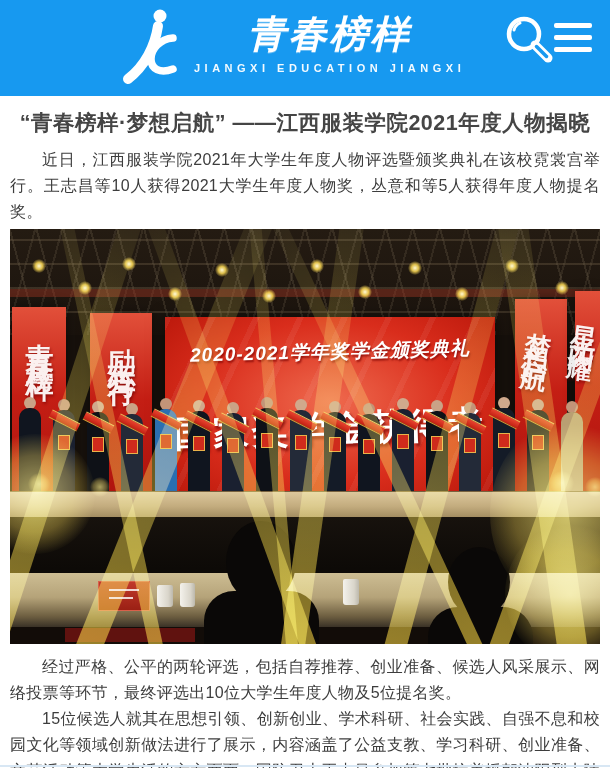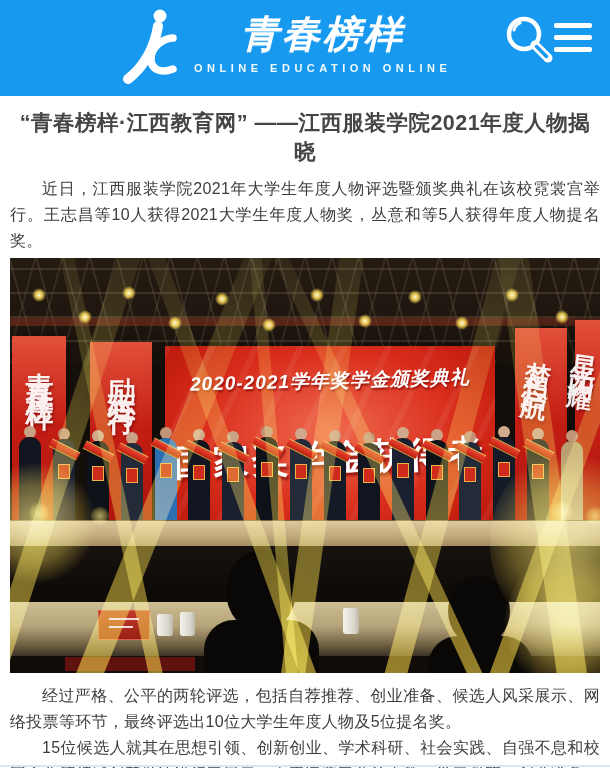--- a/index.html
+++ b/index.html
@@ -108,40 +108,40 @@
 
 <div class="header">
   <div class="logo-group">
     <svg class="logo-mark" viewBox="0 0 60 80">
       <circle cx="37" cy="8" r="6.5" fill="#ffffff"></circle>
       <path d="M35 18 C32 38 22 58 5 71" stroke="#ffffff" stroke-width="10" fill="none" stroke-linecap="round"></path>
       <path d="M50 30 C37 31 28 41 28 51 C28 61 37 66 50 61" stroke="#ffffff" stroke-width="7.5" fill="none" stroke-linecap="round"></path>
     </svg>
     <div class="logo-textcol">
       <div class="site-name">青春榜样</div>
-      <div class="site-tagline">ONLINE EDUCATION ONLINE</div>
+      <div class="site-tagline">JIANGXI EDUCATION JIANGXI</div>
     </div>
   </div>
   <div class="header-icons">
     <svg class="search-icon" width="58" height="58" viewBox="0 0 58 58">
       <circle cx="24" cy="22" r="15" stroke="#ffffff" stroke-width="4.5" fill="none"></circle>
       <path d="M14 18 A 11 11 0 0 1 20 11" stroke="#ffffff" stroke-width="3" fill="none" stroke-linecap="round"></path>
       <line x1="35" y1="33" x2="48" y2="46" stroke="#ffffff" stroke-width="9" stroke-linecap="round"></line>
       <line x1="36.5" y1="34.5" x2="46.5" y2="44.5" stroke="#1799F0" stroke-width="3.5" stroke-linecap="round"></line>
     </svg>
     <div class="menu-icon">
       <div class="menu-bar"></div>
       <div class="menu-bar"></div>
       <div class="menu-bar"></div>
     </div>
   </div>
 </div>
 
 <div class="article">
-  <h1 class="article-title">“青春榜样·江西教育网” ——江西服装学院2021年度人物揭晓</h1>
+  <h1 class="article-title">“青春榜样·梦想启航” ——江西服装学院2021年度人物揭晓</h1>
 
   <p class="para">近日，江西服装学院2021年大学生年度人物评选暨颁奖典礼在该校霓裳宫举行。王志昌等10人获得2021大学生年度人物奖，丛意和等5人获得年度人物提名奖。</p>
 
   <div class="photo">
     <div class="truss"></div>
     <div class="truss-bar"></div>
 
     <div class="spot" style="left:22px;top:30px"></div>
     <div class="spot" style="left:68px;top:52px"></div>
     <div class="spot" style="left:112px;top:28px"></div>

